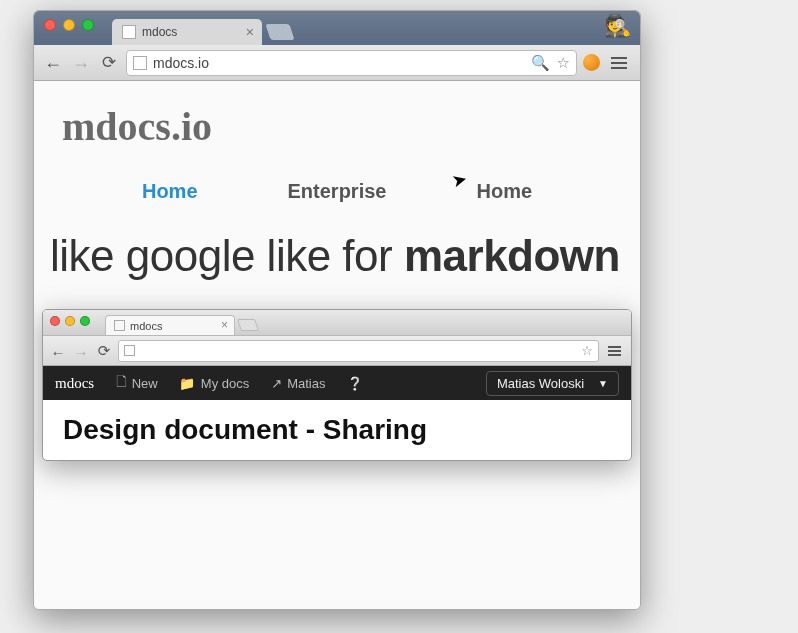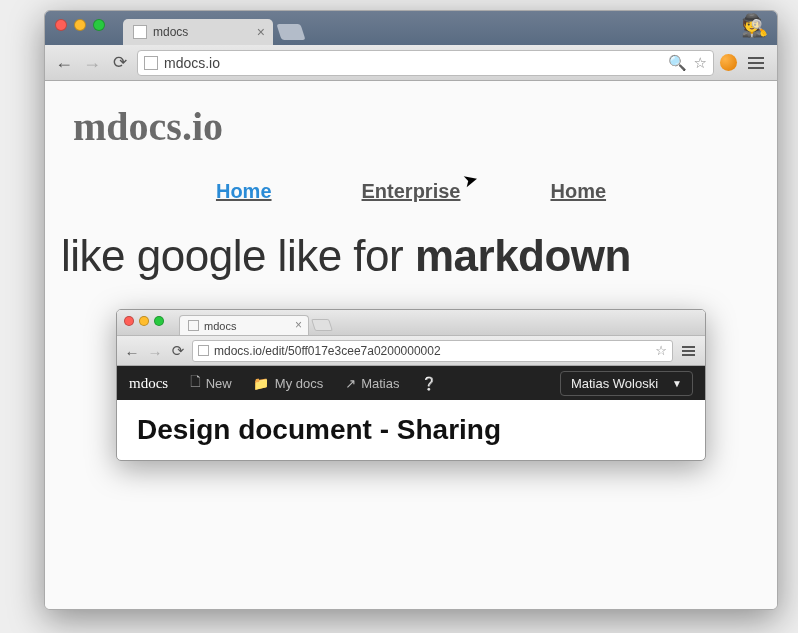--- a/index.html
+++ b/index.html
@@ -1,20 +1,20 @@
 <!DOCTYPE html>
 <html><head>
 <meta charset="utf-8">
 <style>
   * { box-sizing: border-box; font-family: -apple-system, "Helvetica Neue", Arial, sans-serif; }
   body { margin: 0; background: #eee; width: 798px; height: 633px; overflow: hidden; }
 
   
   .browser-window {
-    position: absolute; left: 44px; top: 10px; width: 734px; height: 600px;
+    position: absolute; left: 33px; top: 10px; width: 608px; height: 600px;
     background: #fff; border-radius: 6px; box-shadow: 0 10px 35px rgba(0,0,0,0.4);
     overflow: hidden; border: 1px solid #aaa;
   }
   .titlebar {
     height: 34px; background: linear-gradient(#6d7c91,#596b82);
     display: flex; align-items: flex-end; padding-left: 10px; position: relative;
   }
   .traffic-lights { position: absolute; left: 10px; top: 8px; display: flex; gap: 7px; }
   .tl { width: 12px; height: 12px; border-radius: 50%; border: 1px solid rgba(0,0,0,0.25); }
   .tl.red{background:#ff5f57}.tl.yellow{background:#ffbd2e}.tl.green{background:#28c940}
@@ -55,21 +55,21 @@
     position:absolute; top:70px; bottom:0; left:0; right:0;
     background:#fafafa; overflow:hidden; padding: 0;
   }
   .brand {
     font-family: Georgia, "Times New Roman", serif;
     font-size: 40px; font-weight: bold; color: #6a6a6a;
     margin: 22px 0 0 28px;
   }
   .navlinks {
     display:flex; justify-content:center; gap:90px; margin: 30px 0 28px 0;
-    font-size: 20px; font-weight: 600; color:#555;text-decoration:underline;
+    font-size: 20px; font-weight: 600; color:#555;
   }
   .navlinks .active{ color:#2a8bd6; }
   .tagline {
     font-size: 44px; color:#333; font-weight:300;
     text-align:left; padding-left: 16px; letter-spacing:-0.5px;
   }
   .tagline b{font-weight:700;}
 
   
   .inner-shot {
@@ -187,21 +187,20 @@
           <span class="x">×</span>
         </div>
         <div class="inner-newtab"></div>
       </div>
       <div class="inner-toolbar">
         <div class="navbtn">←</div>
         <div class="navbtn disabled">→</div>
         <div class="navbtn reload">⟳</div>
         <div class="inner-addr">
           <span class="page-icon"></span>
-          <span>mdocs.io/edit/50ff017e3cee7a0200000002</span>
           <span class="inner-addr-right">
             <span>☆</span>
           </span>
         </div>
         <div class="inner-hamburger"></div>
       </div>
 
       <div class="appbar">
         <span class="logo">mdocs</span>
         <span class="item">

